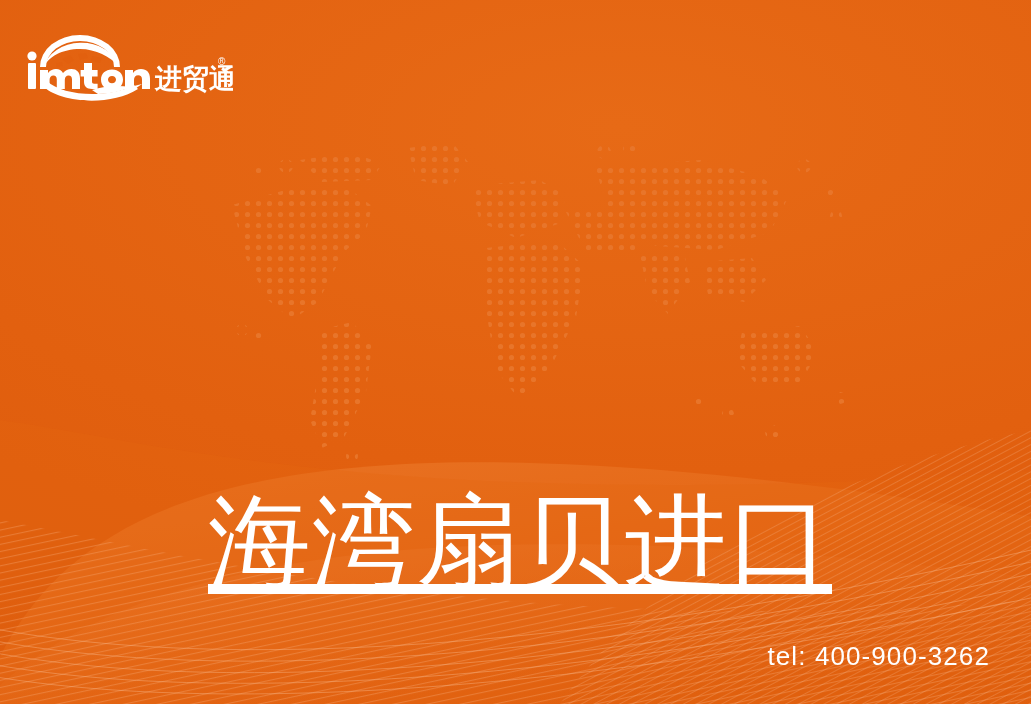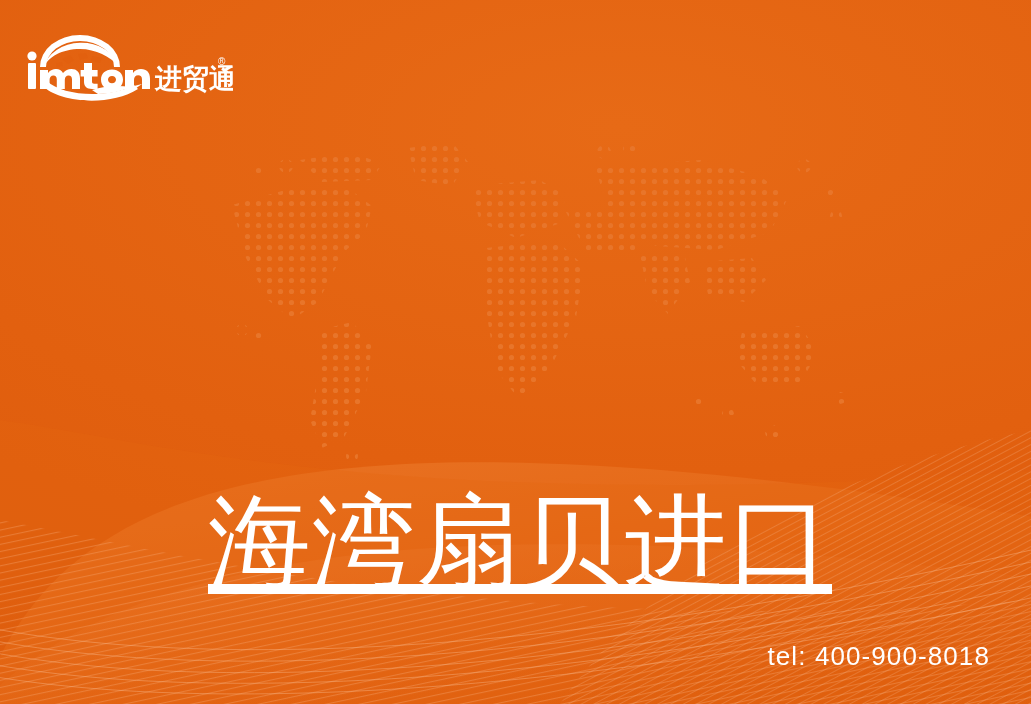--- a/index.html
+++ b/index.html
@@ -210,15 +210,15 @@
 
       <text x="200" y="38" fill="#ffffff" font-family="Liberation Sans, DejaVu Sans, sans-serif" font-size="10">®</text>
     </svg>
   </div>
 
   <div class="headline">
     <span class="line">海湾扇贝进口</span>
     
   </div>
 
-  <div class="phone">tel: 400-900-8018</div>
+  <div class="phone">tel: 400-900-3262</div>
 
 </div>
 
 </body></html>

